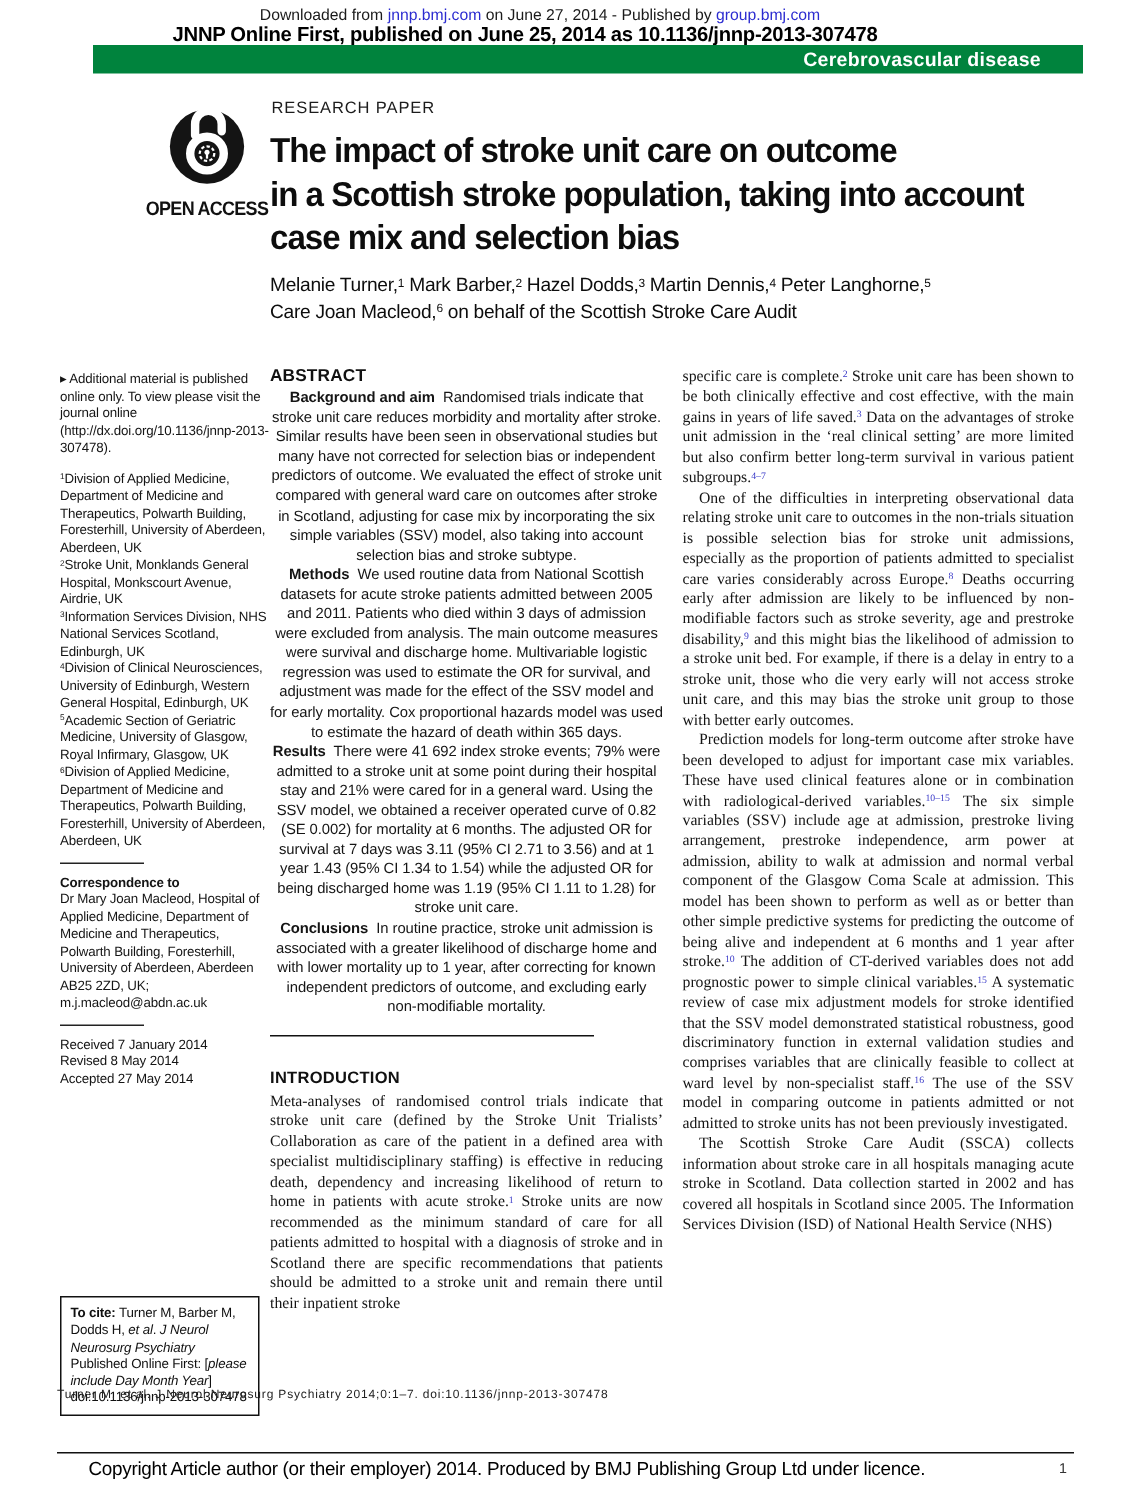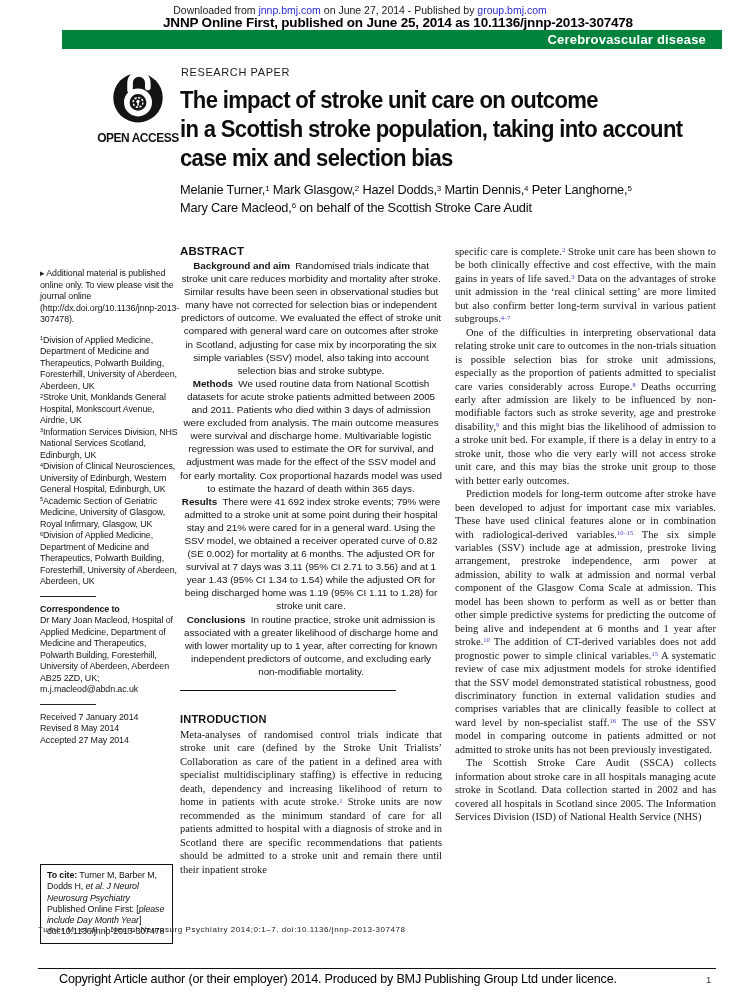--- a/index.html
+++ b/index.html
@@ -3,38 +3,38 @@
 <meta charset="utf-8">
 <style>
   html,body{margin:0;padding:0;background:#e8e8e8;}
   .page{position:relative;width:750px;height:1000px;background:#ffffff;overflow:hidden;
         font-family:"Liberation Sans",sans-serif;color:#111;}
   
   .dl-line{position:absolute;top:4px;left:0;width:720px;text-align:center;
            font-size:10.5px;color:#1a1a1a;}
   .dl-line .lnk{color:#2b2bd0;text-decoration:none;}
   .of-line{position:absolute;top:15px;left:0;width:700px;text-align:center;
-           font-size:13.5px;font-weight:700;color:#000;letter-spacing:-0.2px;margin-left:48px;}
+           font-size:13.5px;font-weight:700;color:#000;letter-spacing:-0.2px;}
   .banner{position:absolute;top:30px;left:62px;width:660px;height:19px;line-height:19px;
-          text-align:right;padding-right:16px;box-sizing:border-box;
+          text-align:right;padding-right:28px;box-sizing:border-box;
           font-size:13px;font-weight:700;color:#fff;letter-spacing:0.2px;}
   
   .oa{position:absolute;left:92px;top:64px;width:92px;text-align:center;}
   .oa-label{margin-top:2px;font-size:13px;font-weight:700;letter-spacing:-0.5px;
             transform:scaleX(0.92);transform-origin:center;white-space:nowrap;}
   .kicker{position:absolute;left:181px;top:66px;font-size:11px;letter-spacing:0.6px;color:#1c1c1c;text-align:right;}
   .title{position:absolute;left:180px;top:86px;font-size:23px;line-height:29px;font-weight:700;
          letter-spacing:-0.7px;color:#0d0d0d;transform:scaleX(0.96);transform-origin:left top;
          white-space:nowrap;}
   .authors{position:absolute;left:180px;top:181px;font-size:12.8px;line-height:17.5px;
            letter-spacing:-0.2px;color:#0d0d0d;}
   
   .sidebar{position:absolute;left:40px;top:247px;width:140px;font-size:8.9px;line-height:11.5px;
            letter-spacing:-0.1px;color:#151515;}
-  .sidebar .blk{margin-bottom:9px;margin-top:21px;}
+  .sidebar .blk{margin-bottom:9px;}
   .srule{border:none;border-top:1px solid #222;width:56px;margin:8px 0 7px 0;}
   .corr-h{font-weight:700;}
   .tocite{position:absolute;left:40px;top:864px;width:133px;border:1.5px solid #111;
           padding:5px 6px;font-size:8.9px;line-height:11.3px;letter-spacing:-0.1px;box-sizing:border-box;}
   
   .midcol{position:absolute;left:180px;top:245px;width:262px;}
   .rightcol{position:absolute;left:455px;top:245px;width:261px;}
   .abs-h{font-size:11.5px;font-weight:700;letter-spacing:0.1px;margin-bottom:2px;}
   .abs-p{font-size:9.9px;line-height:13.1px;letter-spacing:-0.05px;color:#151515;text-align:center;}
   .absrule{border:none;border-top:1.5px solid #111;width:216px;margin:12px 0 0 0;}
@@ -82,22 +82,22 @@
     <div class="oa-label">OPEN ACCESS</div>
   </div>
 
   <div class="kicker">RESEARCH PAPER</div>
   <div class="title">
     <div>The impact of stroke unit care on outcome</div>
     <div>in a Scottish stroke population, taking into account</div>
     <div>case mix and selection bias</div>
   </div>
   <div class="authors">
-    <div><span>Melanie Turner,</span><span class="sg-sup">1</span><span> Mark Glasgow,</span><span class="sg-sup">2</span><span> Hazel Dodds,</span><span class="sg-sup">3</span><span> Martin Dennis,</span><span class="sg-sup">4</span><span> Peter Langhorne,</span><span class="sg-sup">5</span></div>
-    <div><span>Mary Care Macleod,</span><span class="sg-sup">6</span><span> on behalf of the Scottish Stroke Care Audit</span></div>
+    <div><span>Melanie Turner,</span><span class="sg-sup">1</span><span> Mark Barber,</span><span class="sg-sup">2</span><span> Hazel Dodds,</span><span class="sg-sup">3</span><span> Martin Dennis,</span><span class="sg-sup">4</span><span> Peter Langhorne,</span><span class="sg-sup">5</span></div>
+    <div><span>Care Joan Macleod,</span><span class="sg-sup">6</span><span> on behalf of the Scottish Stroke Care Audit</span></div>
   </div>
 
   <div class="sidebar">
     <div class="blk"><span>▸ </span><span>Additional material is published online only. To view please visit the journal online (http://dx.doi.org/10.1136/jnnp-2013-307478).</span></div>
     <div><span class="sg-sup">1</span><span>Division of Applied Medicine, Department of Medicine and Therapeutics, Polwarth Building, Foresterhill, University of Aberdeen, Aberdeen, UK</span></div>
     <div><span class="sg-sup">2</span><span>Stroke Unit, Monklands General Hospital, Monkscourt Avenue, Airdrie, UK</span></div>
     <div><span class="sg-sup">3</span><span>Information Services Division, NHS National Services Scotland, Edinburgh, UK</span></div>
     <div><span class="sg-sup">4</span><span>Division of Clinical Neurosciences, University of Edinburgh, Western General Hospital, Edinburgh, UK</span></div>
     <div><span class="sg-sup">5</span><span>Academic Section of Geriatric Medicine, University of Glasgow, Royal Infirmary, Glasgow, UK</span></div>
     <div><span class="sg-sup">6</span><span>Division of Applied Medicine, Department of Medicine and Therapeutics, Polwarth Building, Foresterhill, University of Aberdeen, Aberdeen, UK</span></div>

